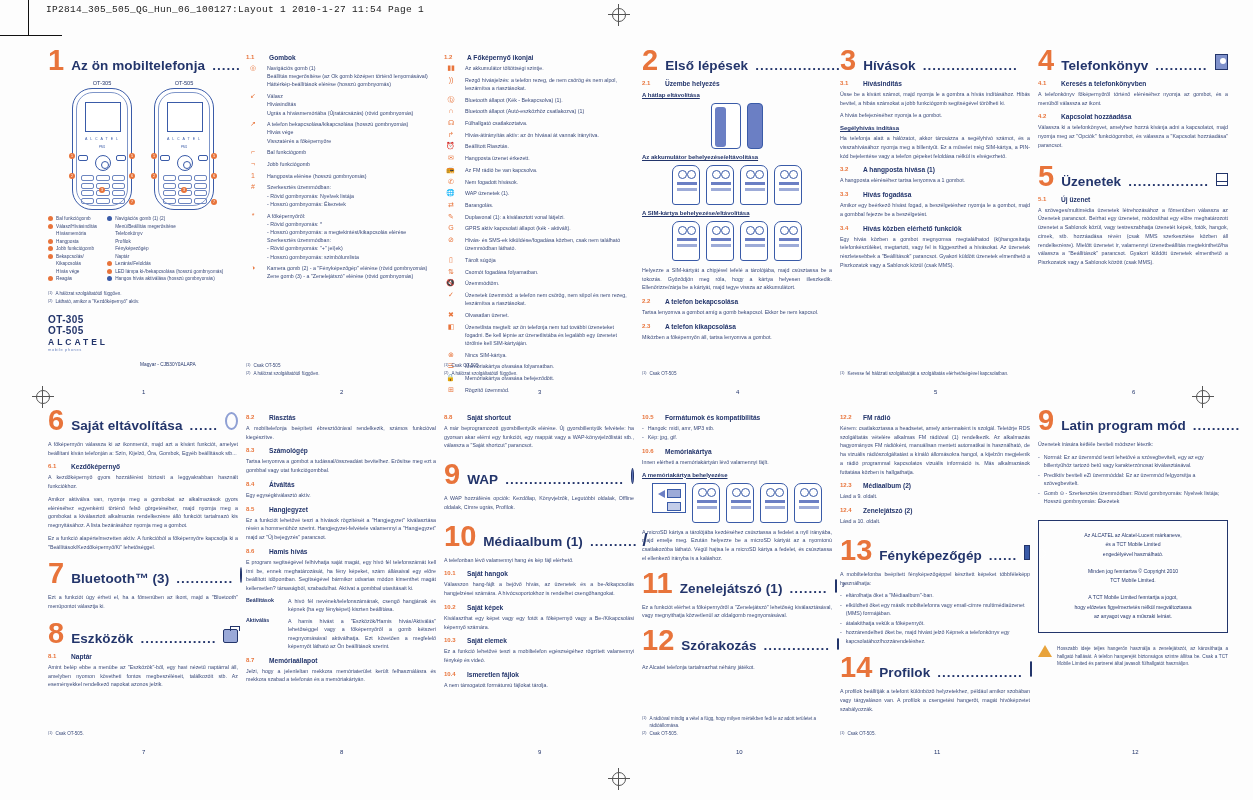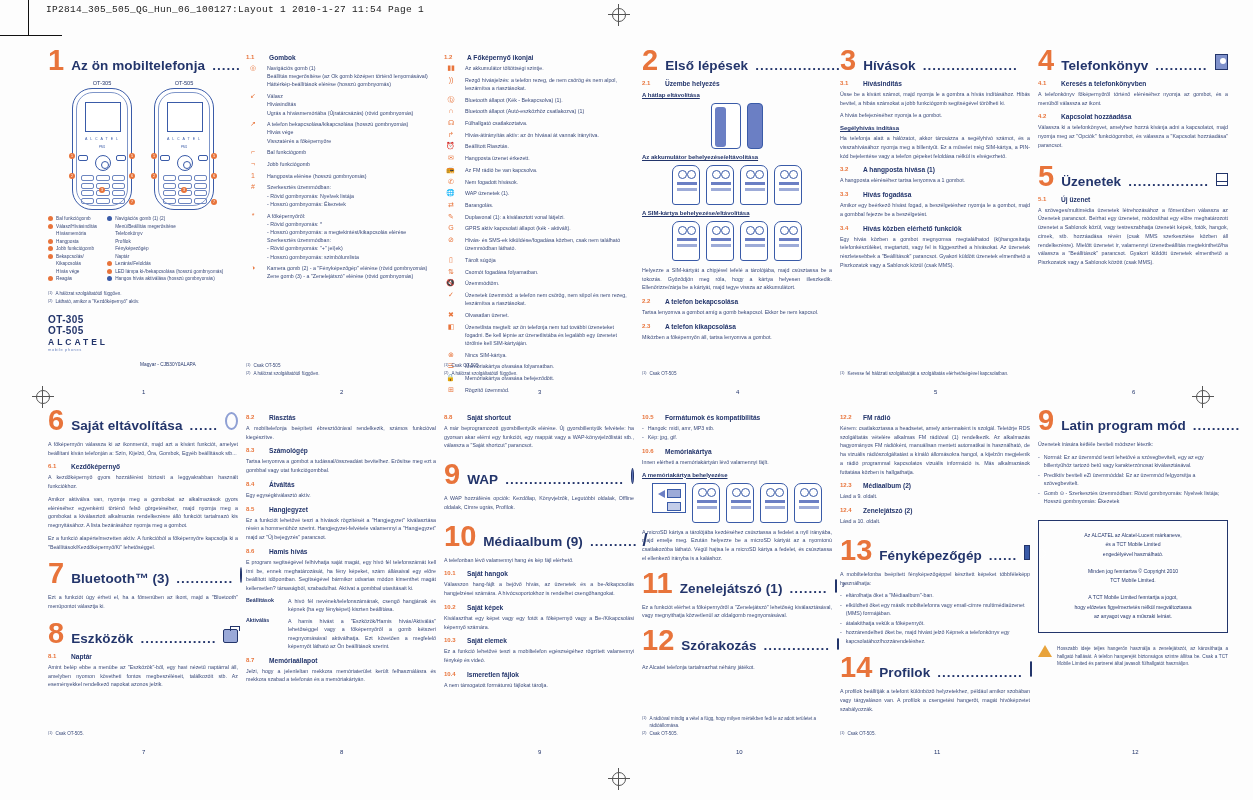--- a/index.html
+++ b/index.html
@@ -742,21 +742,21 @@
   <p class="body">A már beprogramozott gyorsbillentyűk elérése. Új gyorsbillentyűk felvétele: ha gyorsan akar elérni egy funkciót, egy mappát vagy a WAP-könyvjelzőlistát stb., válassza a "Saját shortcut" parancsot.</p>
   <div class="chap" style="margin-top:12px;">
     <span class="chapnum">9</span>
     <span class="chaptitle">WAP</span>
     <span class="dots">.........................</span>
     <span class="ic-globe"></span>
   </div>
   <p class="body">A WAP hozzáférés opciók: Kezdőlap, Könyvjelzők, Legutóbbi oldalak, Offline oldalak, Címre ugrás, Profilok.</p>
   <div class="chap" style="margin-top:12px;">
     <span class="chapnum">10</span>
-    <span class="chaptitle">Médiaalbum (9)</span>
+    <span class="chaptitle">Médiaalbum (1)</span>
     <span class="dots">..........</span>
     <span class="ic-media"></span>
   </div>
   <p class="body">A telefonban lévő valamennyi hang és kép fájl elérhető.</p>
   <div class="sec">
     <span class="secnum">10.1</span>
     <span class="sectitle">Saját hangok</span>
   </div>
   <p class="body">Válasszon hang-fájlt a bejövő hívás, az üzenetek és a be-/kikapcsolás hangjelzései számára. A hívócsoportokhoz is rendelhet csengőhangokat.</p>
   <div class="sec">

